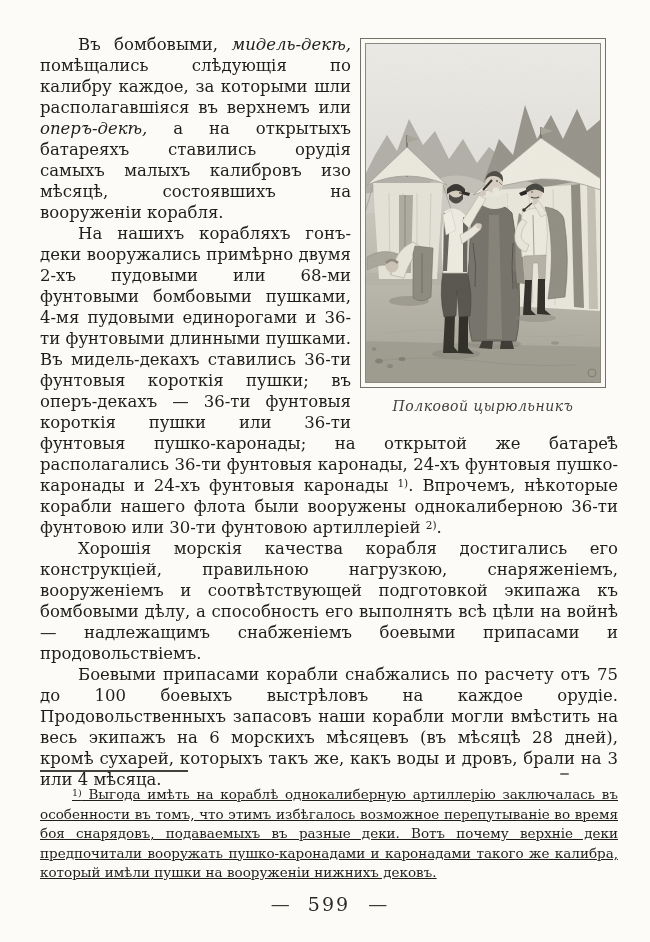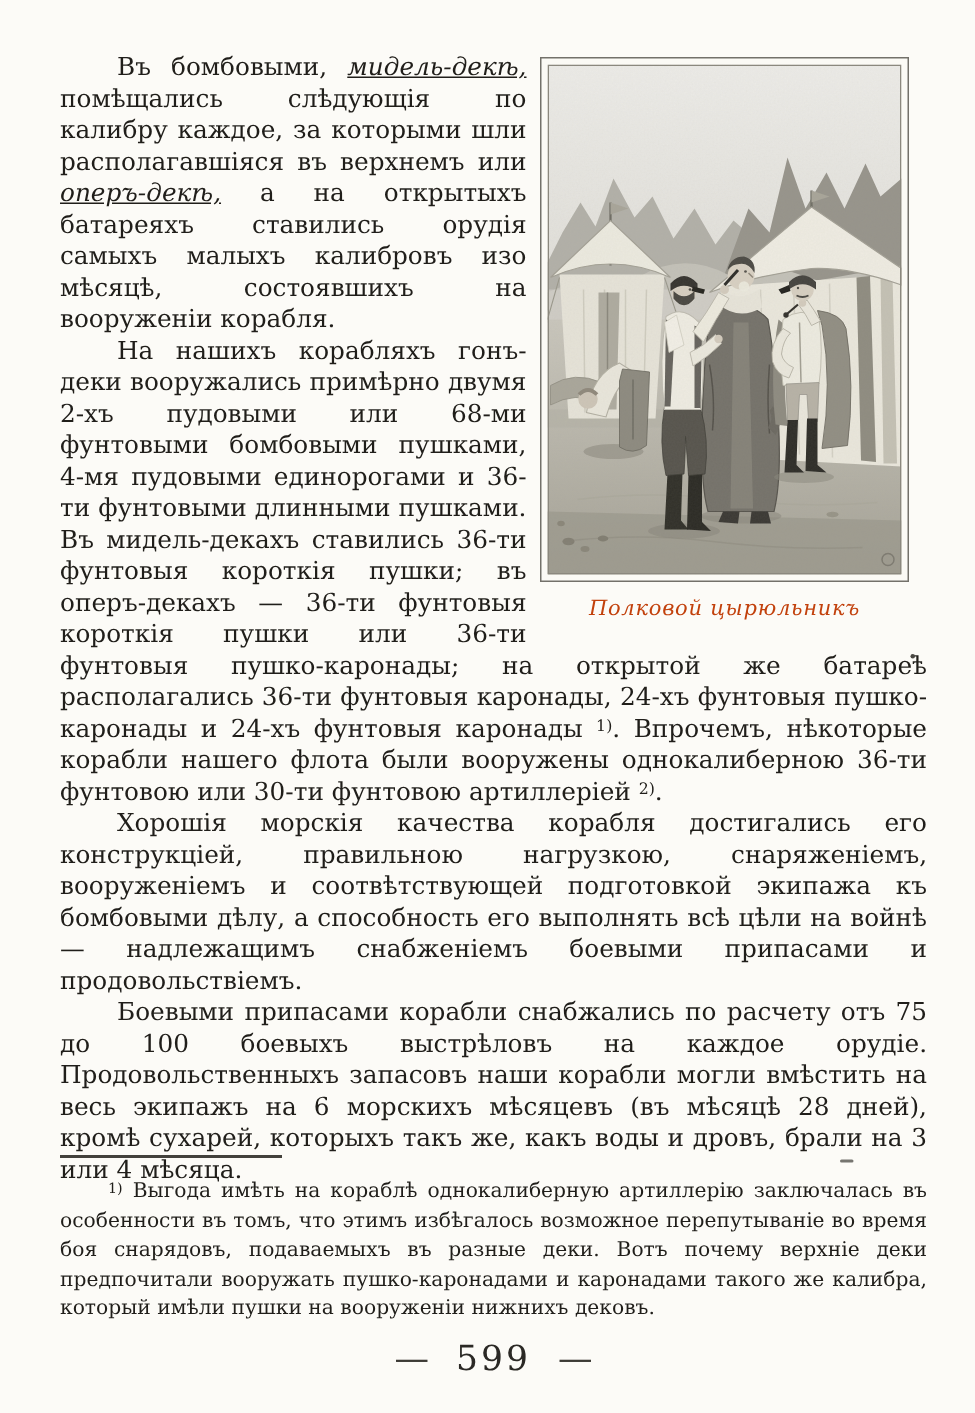--- a/index.html
+++ b/index.html
@@ -15,21 +15,21 @@
   }
   .body-text{
     position:absolute;
     left:40px; right:32px; top:34px;
     font-size:16.5px;
     line-height:21px;
     text-align:justify;
     hyphens:auto;
   }
   .body-text p{margin:0;text-indent:38px;}
-  .body-text i{font-style:italic;text-decoration:underline;}
+  .body-text i{font-style:italic;}
   sup.fnref{font-size:10.5px;line-height:0;vertical-align:4px;}
 
   figure.plate{
     float:right;
     width:246px;
     margin:4px 12px 12px 9px;
     padding:0;
   }
   .frame{
     box-sizing:border-box;
@@ -38,44 +38,45 @@
     padding:4px;
     background:#fbfaf5;
   }
   .frame svg{display:block;width:236px;height:340px;}
   figcaption{
     margin-top:8px;
     text-align:center;
     font-style:italic;
     font-size:14px;
     line-height:20px;
-    color:#c2410c;
+    color:#404040;
     letter-spacing:.5px;
   }
 
   .lower{
     position:absolute;
     left:40px; right:32px; top:770px;
   }
   .footnote-rule{
     width:148px;height:2px;background:#43413c;
     margin:0 0 13px 0;
   }
   .footnotes{
     font-size:13.5px;
     line-height:19.5px;
     text-align:justify;
+    text-decoration:underline;
   }
   .footnotes p{margin:0;text-indent:32px;}
   .footnotes sup{font-size:9.5px;line-height:0;vertical-align:3px;}
 
   .page-number{
     margin-top:10px;
     text-align:center;
-    font-size:23px;
+    font-size:19px;
     color:#2b2925;
   }
   .page-number .pn-num{margin:0 18px;letter-spacing:2px;}
   .page-number .pn-dash{color:#3c3a35;}
 
   .speck{position:absolute;background:#4a4843;border-radius:1px;}
   .speck-dot{left:607px;top:436px;width:3px;height:3px;border-radius:50%;}
   .speck-dash{left:560px;top:773px;width:9px;height:2px;opacity:.75;}
 </style>
 </head>

